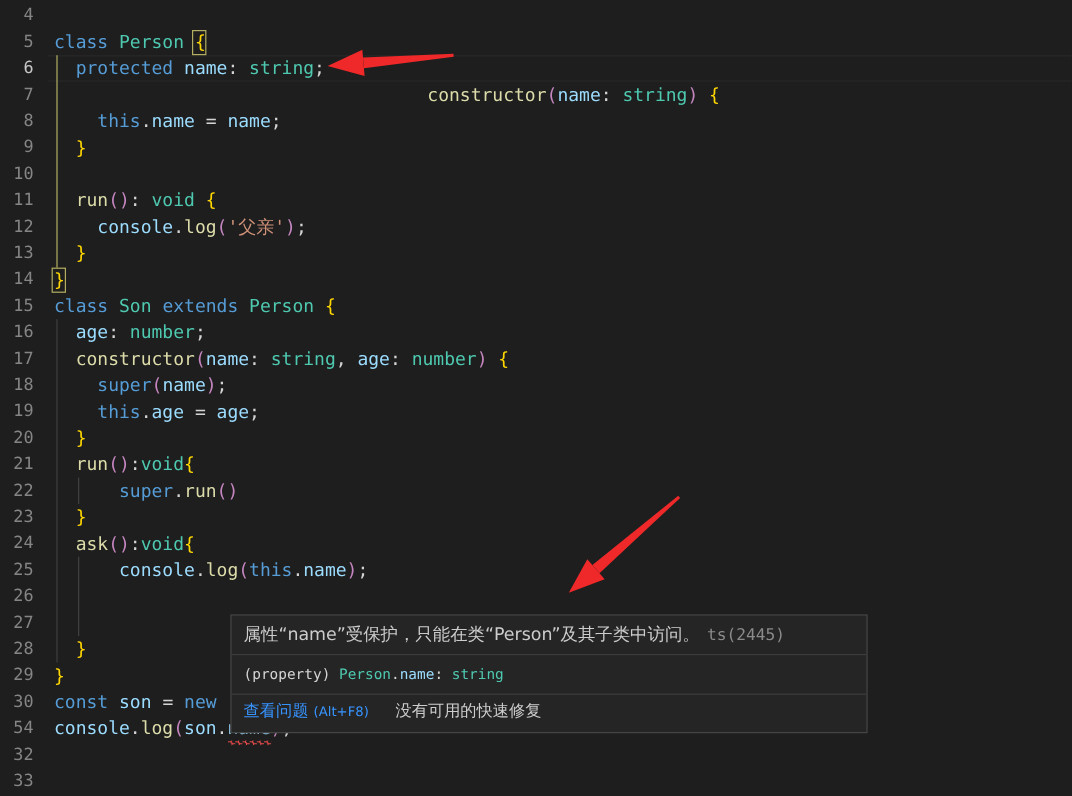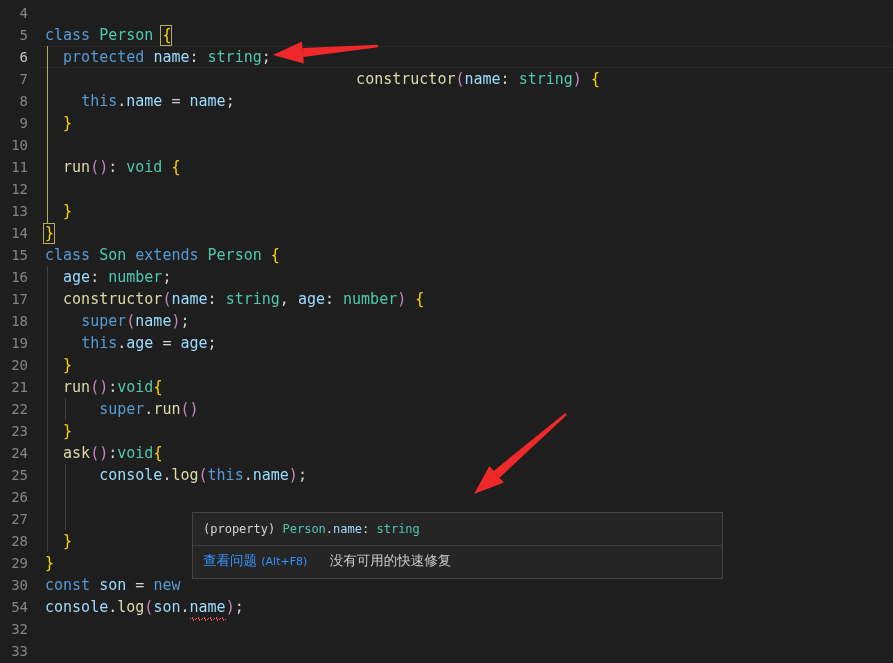--- a/index.html
+++ b/index.html
@@ -240,20 +240,21 @@
 
   <div id="code">
       <div class="row" style="top: 2px;"><span class="txt"></span></div>
       <div class="row" style="top: 24px;"><span class="txt"><span class="kw">class</span> <span class="type">Person</span> <span class="brc-y">{</span></span></div>
       <div class="row" style="top: 46px;"><span class="txt">  <span class="kw">protected</span> <span class="var">name</span><span class="punct">:</span> <span class="type">string</span><span class="punct">;</span></span></div>
       <div class="row" style="top: 68px; text-align: center;"><span class="txt">  <span class="fn">constructor</span><span class="paren">(</span><span class="var">name</span><span class="punct">:</span> <span class="type">string</span><span class="paren">)</span> <span class="brc-y">{</span></span></div>
       <div class="row" style="top: 90px;"><span class="txt">    <span class="kw">this</span><span class="punct">.</span><span class="var">name</span> <span class="punct">=</span> <span class="var">name</span><span class="punct">;</span></span></div>
       <div class="row" style="top: 112px;"><span class="txt">  <span class="brc-y">}</span></span></div>
       <div class="row" style="top: 134px;"><span class="txt"></span></div>
       <div class="row" style="top: 156px;"><span class="txt">  <span class="fn">run</span><span class="paren">(</span><span class="paren">)</span><span class="punct">:</span> <span class="type">void</span> <span class="brc-y">{</span></span></div>
+      <div class="row" style="top: 178px;"><span class="txt">    <span class="var">console</span><span class="punct">.</span><span class="fn">log</span><span class="paren">(</span><span class="str">'父亲'</span><span class="paren">)</span><span class="punct">;</span></span></div>
       <div class="row" style="top: 200px;"><span class="txt">  <span class="brc-y">}</span></span></div>
       <div class="row" style="top: 222px;"><span class="txt"><span class="brc-y">}</span></span></div>
       <div class="row" style="top: 244px;"><span class="txt"><span class="kw">class</span> <span class="type">Son</span> <span class="kw">extends</span> <span class="type">Person</span> <span class="brc-y">{</span></span></div>
       <div class="row" style="top: 266px;"><span class="txt">  <span class="var">age</span><span class="punct">:</span> <span class="type">number</span><span class="punct">;</span></span></div>
       <div class="row" style="top: 288px;"><span class="txt">  <span class="fn">constructor</span><span class="paren">(</span><span class="var">name</span><span class="punct">:</span> <span class="type">string</span><span class="punct">,</span> <span class="var">age</span><span class="punct">:</span> <span class="type">number</span><span class="paren">)</span> <span class="brc-y">{</span></span></div>
       <div class="row" style="top: 310px;"><span class="txt">    <span class="kw">super</span><span class="paren">(</span><span class="var">name</span><span class="paren">)</span><span class="punct">;</span></span></div>
       <div class="row" style="top: 332px;"><span class="txt">    <span class="kw">this</span><span class="punct">.</span><span class="var">age</span> <span class="punct">=</span> <span class="var">age</span><span class="punct">;</span></span></div>
       <div class="row" style="top: 354px;"><span class="txt">  <span class="brc-y">}</span></span></div>
       <div class="row" style="top: 376px;"><span class="txt">  <span class="fn">run</span><span class="paren">(</span><span class="paren">)</span><span class="punct">:</span><span class="type">void</span><span class="brc-y">{</span></span></div>
       <div class="row" style="top: 398px;"><span class="txt">      <span class="kw">super</span><span class="punct">.</span><span class="fn">run</span><span class="paren">(</span><span class="paren">)</span></span></div>
@@ -265,20 +266,23 @@
       <div class="row" style="top: 530px;"><span class="txt">  <span class="brc-y">}</span></span></div>
       <div class="row" style="top: 552px;"><span class="txt"><span class="brc-y">}</span></span></div>
       <div class="row" style="top: 574px;"><span class="txt"><span class="kw">const</span> <span class="var">son</span> <span class="punct">=</span> <span class="kw">new</span></span></div>
       <div class="row" style="top: 596px;"><span class="txt"><span class="var">console</span><span class="punct">.</span><span class="fn">log</span><span class="paren">(</span><span class="var">son</span><span class="punct">.</span><span class="var squiggle">name</span><span class="paren">)</span><span class="punct">;</span></span></div>
       <div class="row" style="top: 618px;"><span class="txt"></span></div>
       <div class="row" style="top: 640px;"><span class="txt"></span></div>
     </div>
 
   <div id="tooltip">
     <div class="tt-sec">
+      <span class="tt-diag">属性“name”受保护，只能在类“Person”及其子类中访问。</span><span class="tt-code-num">ts(2445)</span>
+    </div>
+    <div class="tt-sec">
       <span class="tt-sig"><span class="p">(property)</span><span class="p"> </span><span class="g">Person</span><span class="p">.</span><span>name</span><span class="p">:</span><span class="p"> </span><span class="g">string</span></span>
     </div>
     <div class="tt-actions">
       <span class="tt-link">查看问题</span>
       <span class="tt-shortcut">(Alt+F8)</span>
       <span class="tt-nofix">没有可用的快速修复</span>
     </div>
   </div>
 
   <svg class="arrow-svg" id="arrow-layer" width="893" height="663">

